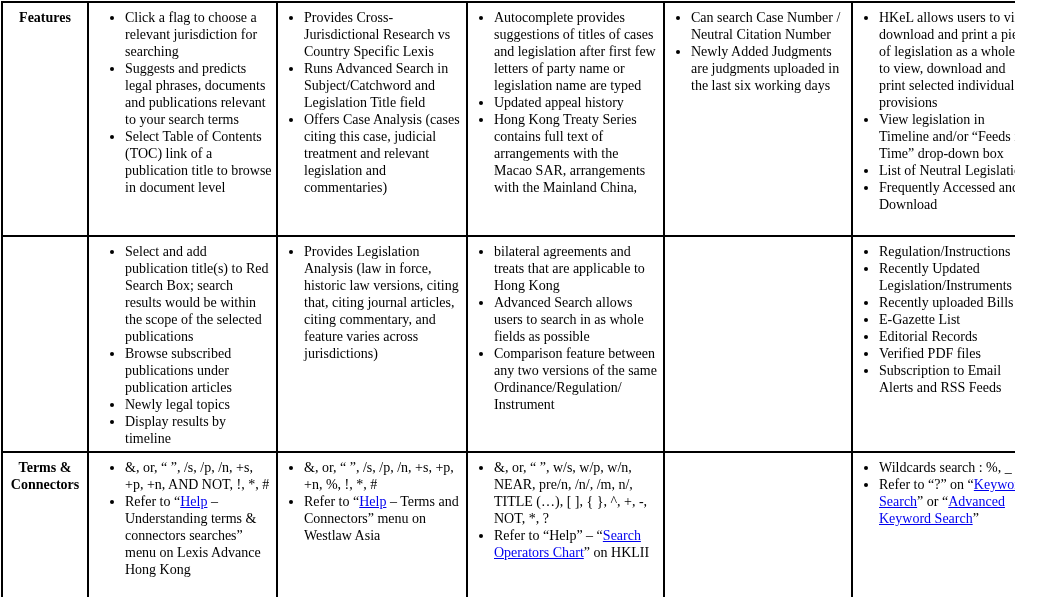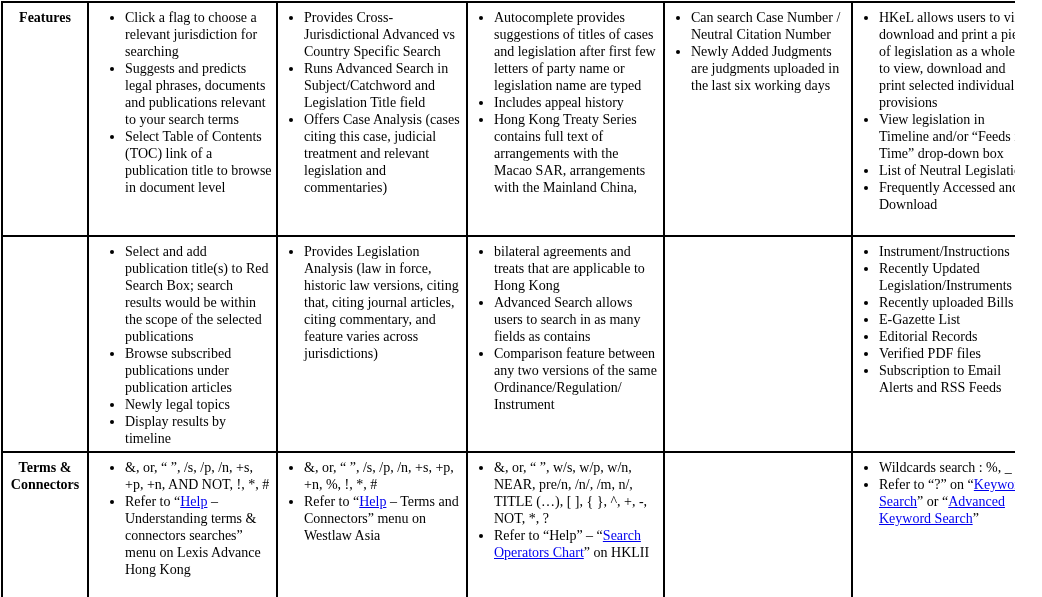--- a/index.html
+++ b/index.html
@@ -76,29 +76,29 @@
           <td class="label-cell">Features</td>
           <td class="content-cell">
             <ul>
               <li>Click a flag to choose a relevant jurisdiction for searching</li>
               <li>Suggests and predicts legal phrases, documents and publications relevant to your search terms</li>
               <li>Select Table of Contents (TOC) link of a publication title to browse in document level</li>
             </ul>
           </td>
           <td class="content-cell">
             <ul>
-              <li>Provides Cross-Jurisdictional Advanced vs Country Specific Search</li>
+              <li>Provides Cross-Jurisdictional Research vs Country Specific Lexis</li>
               <li>Runs Advanced Search in Subject/Catchword and Legislation Title field</li>
               <li>Offers Case Analysis (cases citing this case, judicial treatment and relevant legislation and commentaries)</li>
             </ul>
           </td>
           <td class="content-cell">
             <ul>
               <li>Autocomplete provides suggestions of titles of cases and legislation after first few letters of party name or legislation name are typed</li>
-              <li>Includes appeal history</li>
+              <li>Updated appeal history</li>
               <li>Hong Kong Treaty Series contains full text of arrangements with the Macao SAR, arrangements with the Mainland China,</li>
             </ul>
           </td>
           <td class="content-cell">
             <ul>
               <li>Can search Case Number / Neutral Citation Number</li>
               <li>Newly Added Judgments are judgments uploaded in the last six working days</li>
             </ul>
           </td>
           <td class="content-cell">
@@ -121,28 +121,28 @@
             </ul>
           </td>
           <td class="content-cell">
             <ul>
               <li>Provides Legislation Analysis (law in force, historic law versions, citing that, citing journal articles, citing commentary, and feature varies across jurisdictions)</li>
             </ul>
           </td>
           <td class="content-cell">
             <ul>
               <li>bilateral agreements and treats that are applicable to Hong Kong</li>
-              <li>Advanced Search allows users to search in as many fields as contains</li>
+              <li>Advanced Search allows users to search in as whole fields as possible</li>
               <li>Comparison feature between any two versions of the same Ordinance/Regulation/ Instrument</li>
             </ul>
           </td>
           <td class="content-cell"></td>
           <td class="content-cell">
             <ul>
-              <li>Instrument/Instructions</li>
+              <li>Regulation/Instructions</li>
               <li>Recently Updated Legislation/Instruments</li>
               <li>Recently uploaded Bills</li>
               <li>E-Gazette List</li>
               <li>Editorial Records</li>
               <li>Verified PDF files</li>
               <li>Subscription to Email Alerts and RSS Feeds</li>
             </ul>
           </td>
         </tr>
         <tr>

